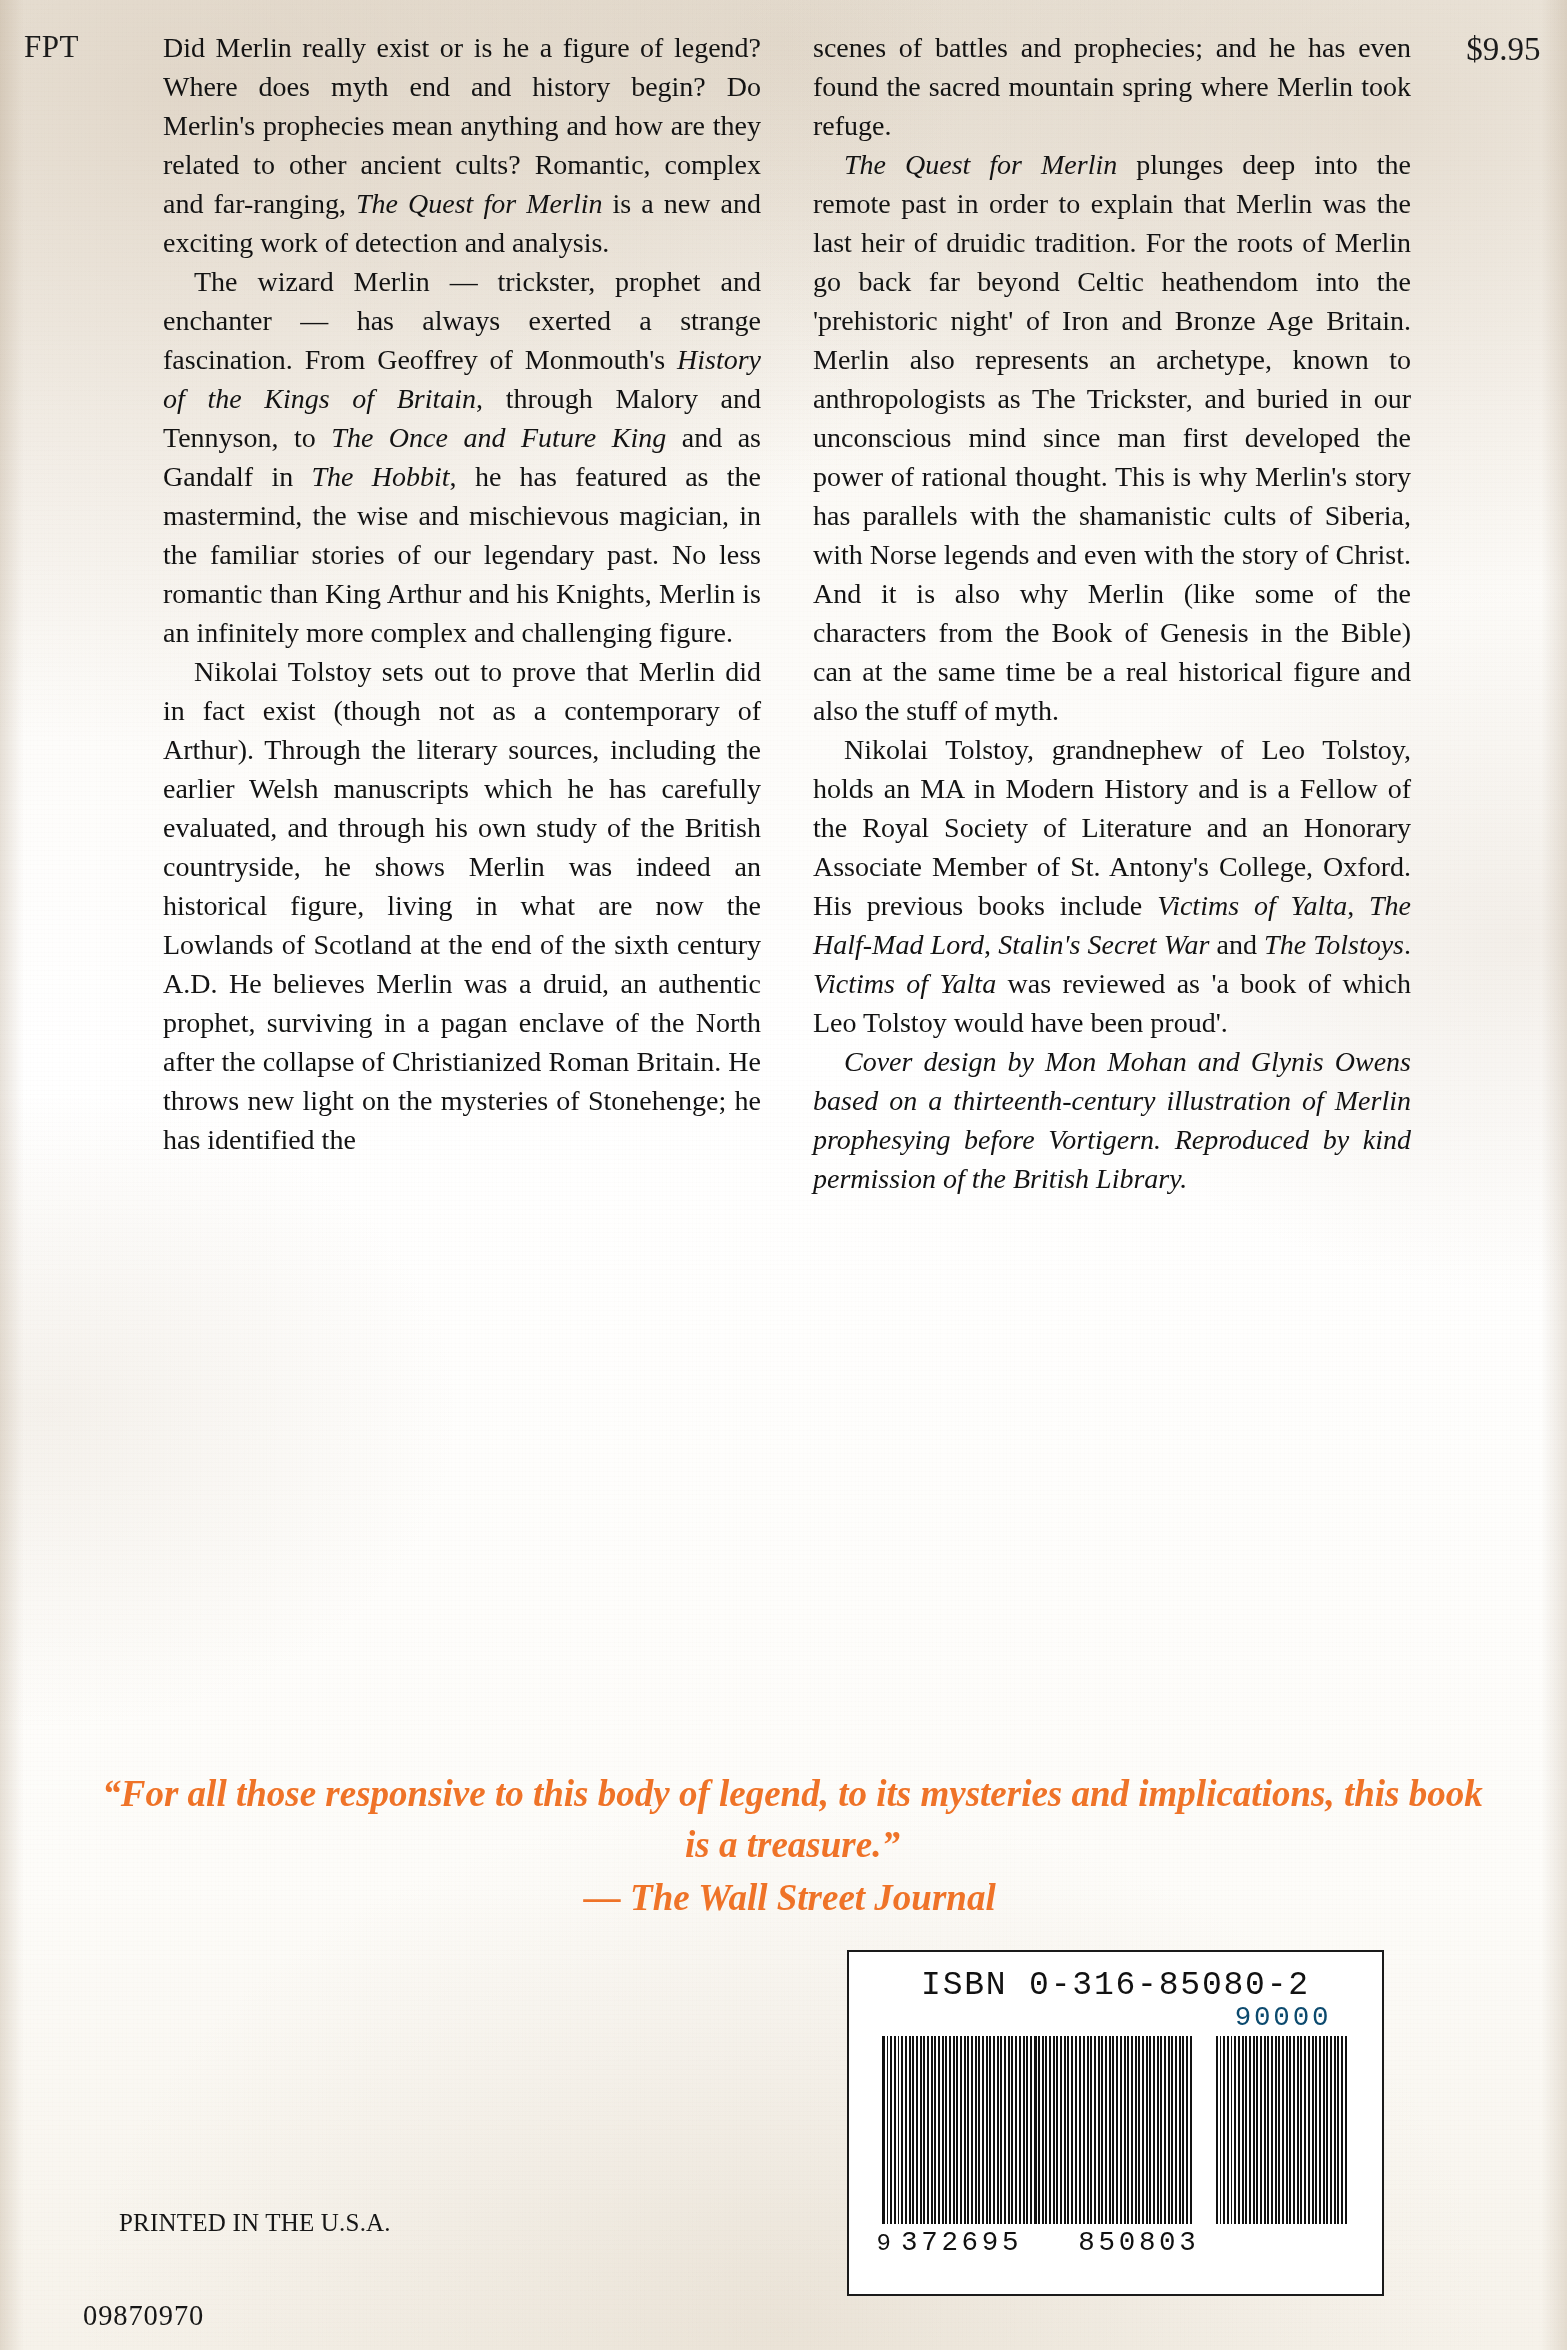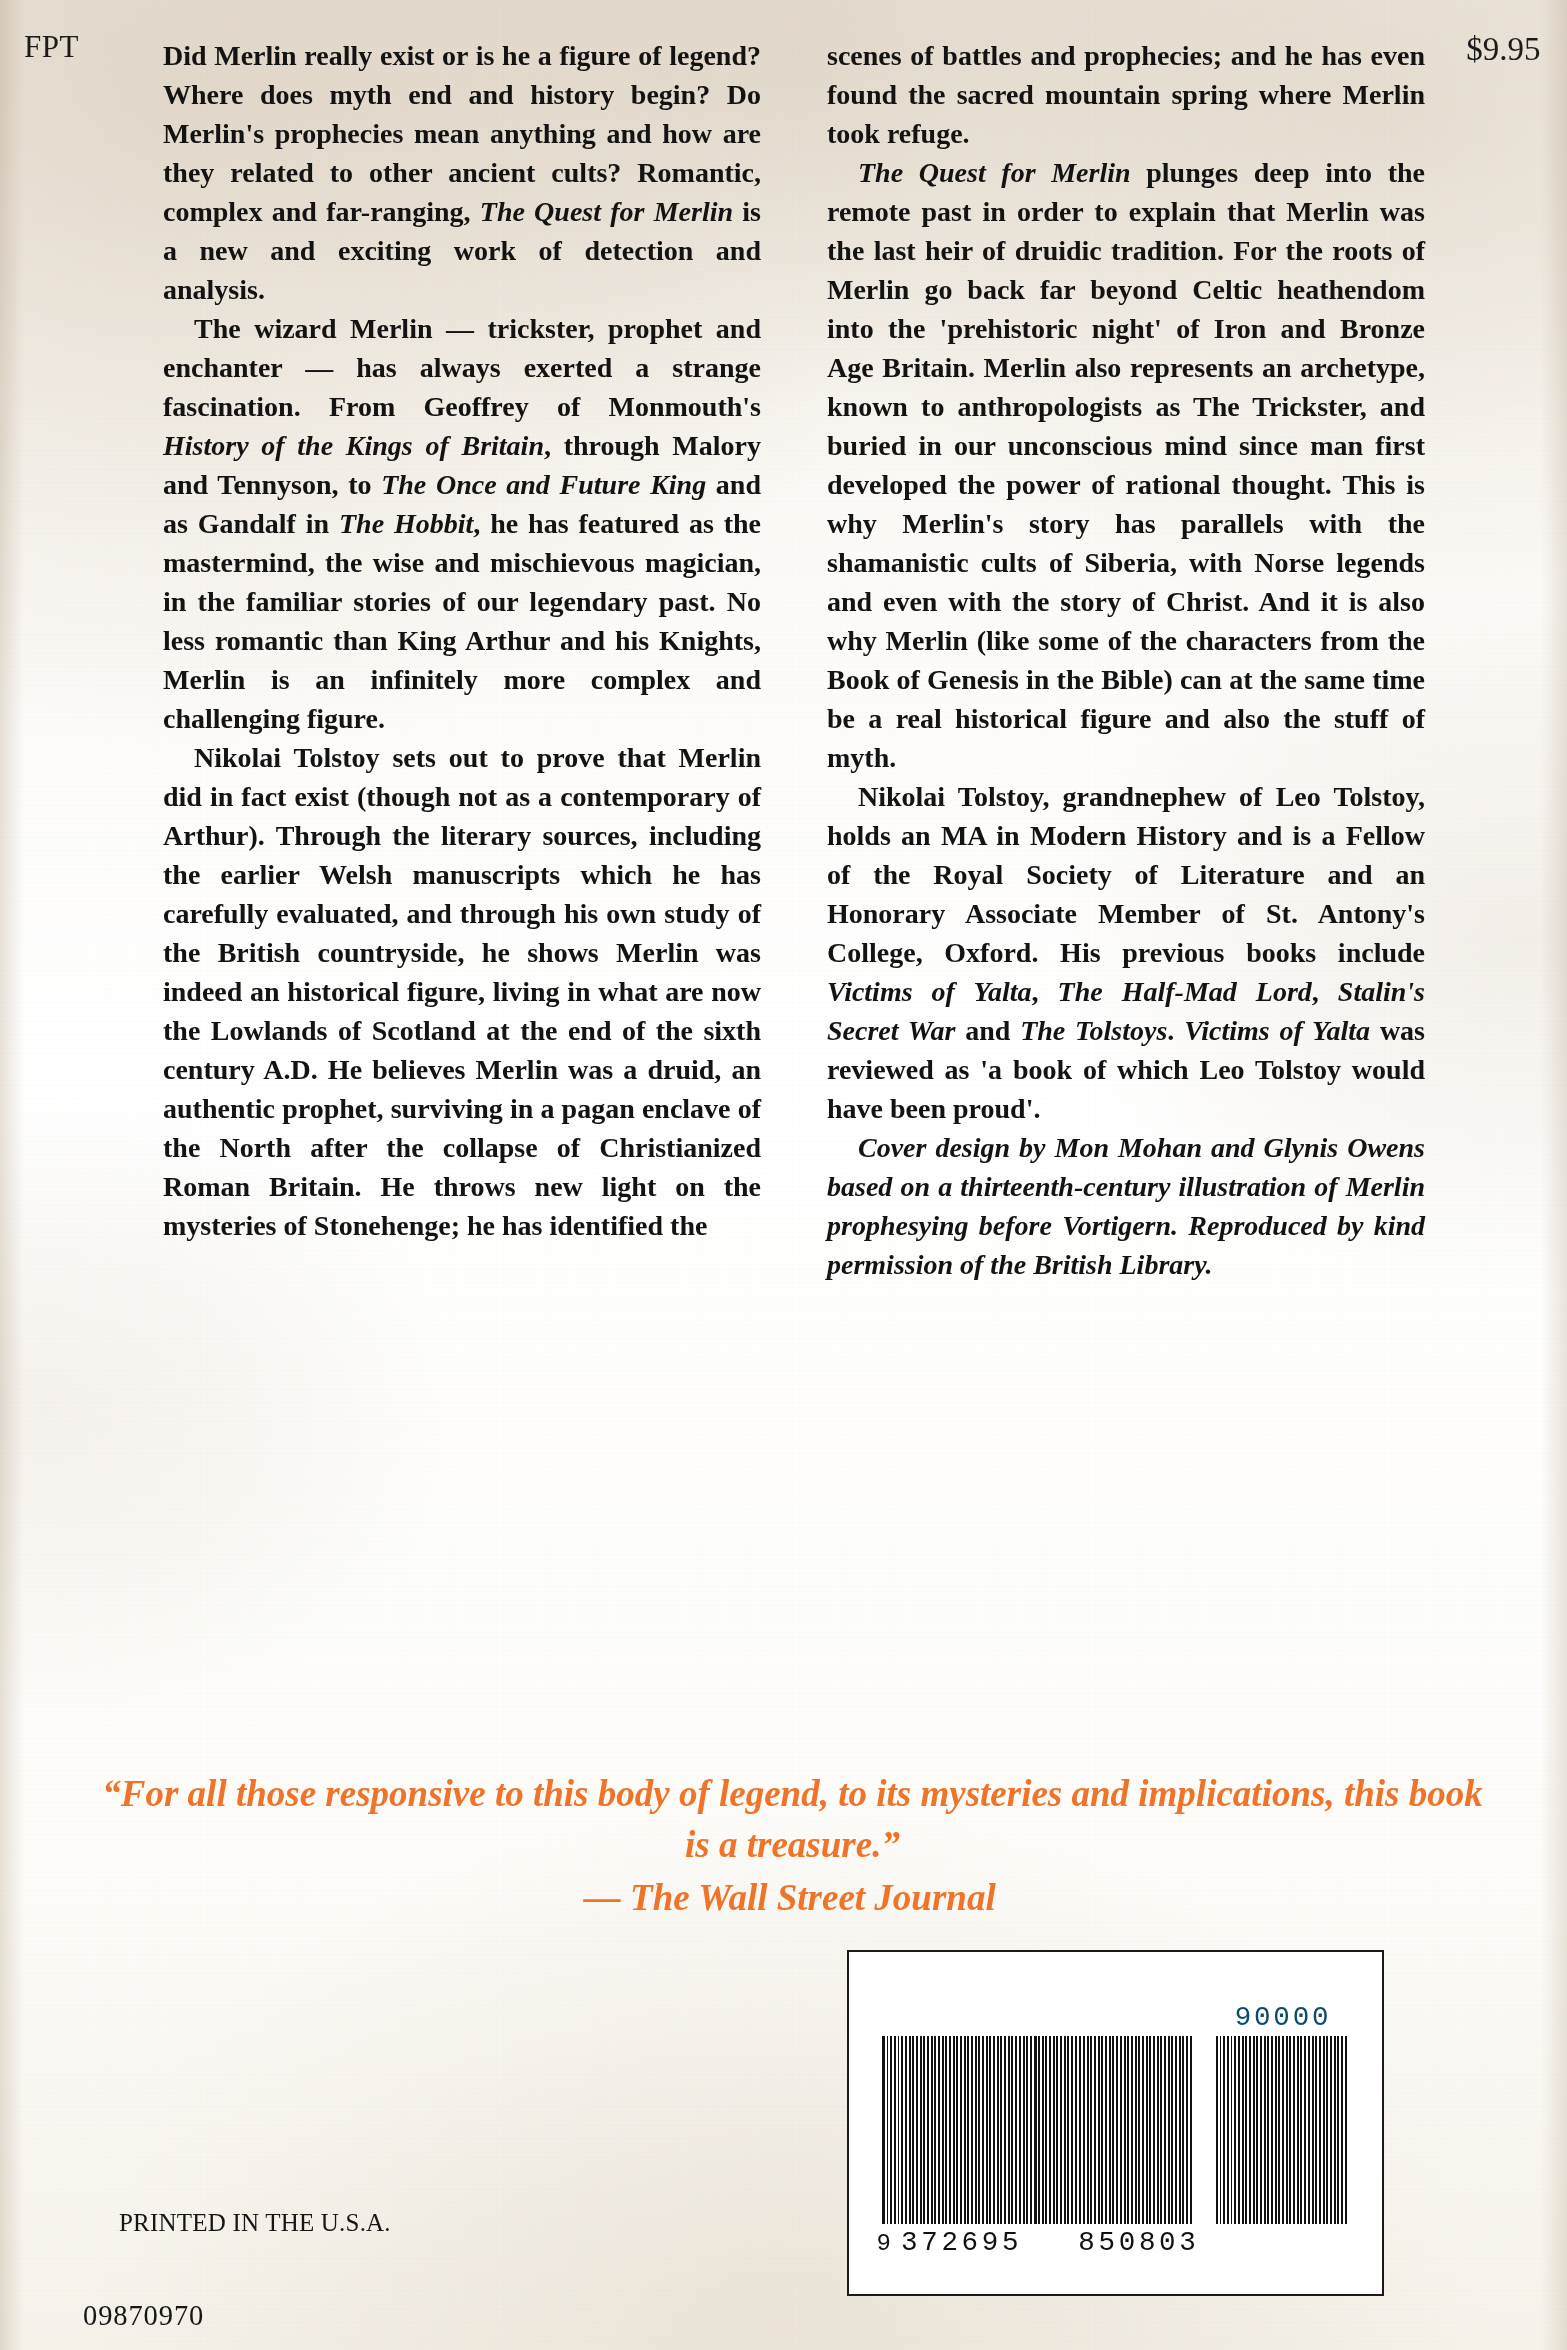--- a/index.html
+++ b/index.html
@@ -64,25 +64,24 @@
     top: 31px;
     font-size: 33px;
     color: #1b1b1b;
     font-family: "Liberation Serif", serif;
   }
 
   
   .columns {
     position: absolute;
     left: 163px;
-    top: 36px;
+    top: 28px;
     width: 1262px;
     display: flex;
-    gap: 66px;
-    font-weight: bold;
+    gap: 52px;
   }
   .col {
     width: 598px;
   }
   .col p {
     margin: 0;
     font-size: 28px;
     line-height: 39px;
     text-align: justify;
     text-justify: inter-word;
@@ -235,20 +234,21 @@
 
   <div class="quote">
     <span>“For all those responsive to this body of legend, to its mysteries and implications, this book is a treasure.”</span>
     <span class="attrib">— The Wall Street Journal</span>
   </div>
 
   <div class="printed">PRINTED IN THE U.S.A.</div>
   <div class="code">09870970</div>
 
   <div class="barcode-box">
+    <div class="isbn">ISBN 0-316-85080-2</div>
     <div class="addon-digits">90000</div>
     <div class="bars-main">
         <div class="bar" style="left: 0px; width: 2.8px;"></div>
         <div class="bar" style="left: 4.6px; width: 1.8px;"></div>
         <div class="bar" style="left: 8.3px; width: 1.8px;"></div>
         <div class="bar" style="left: 12px; width: 1.8px;"></div>
         <div class="bar" style="left: 15.6px; width: 1.8px;"></div>
         <div class="bar" style="left: 19px; width: 1.8px;"></div>
         <div class="bar" style="left: 23px; width: 1.8px;"></div>
         <div class="bar" style="left: 27px; width: 1.8px;"></div>

